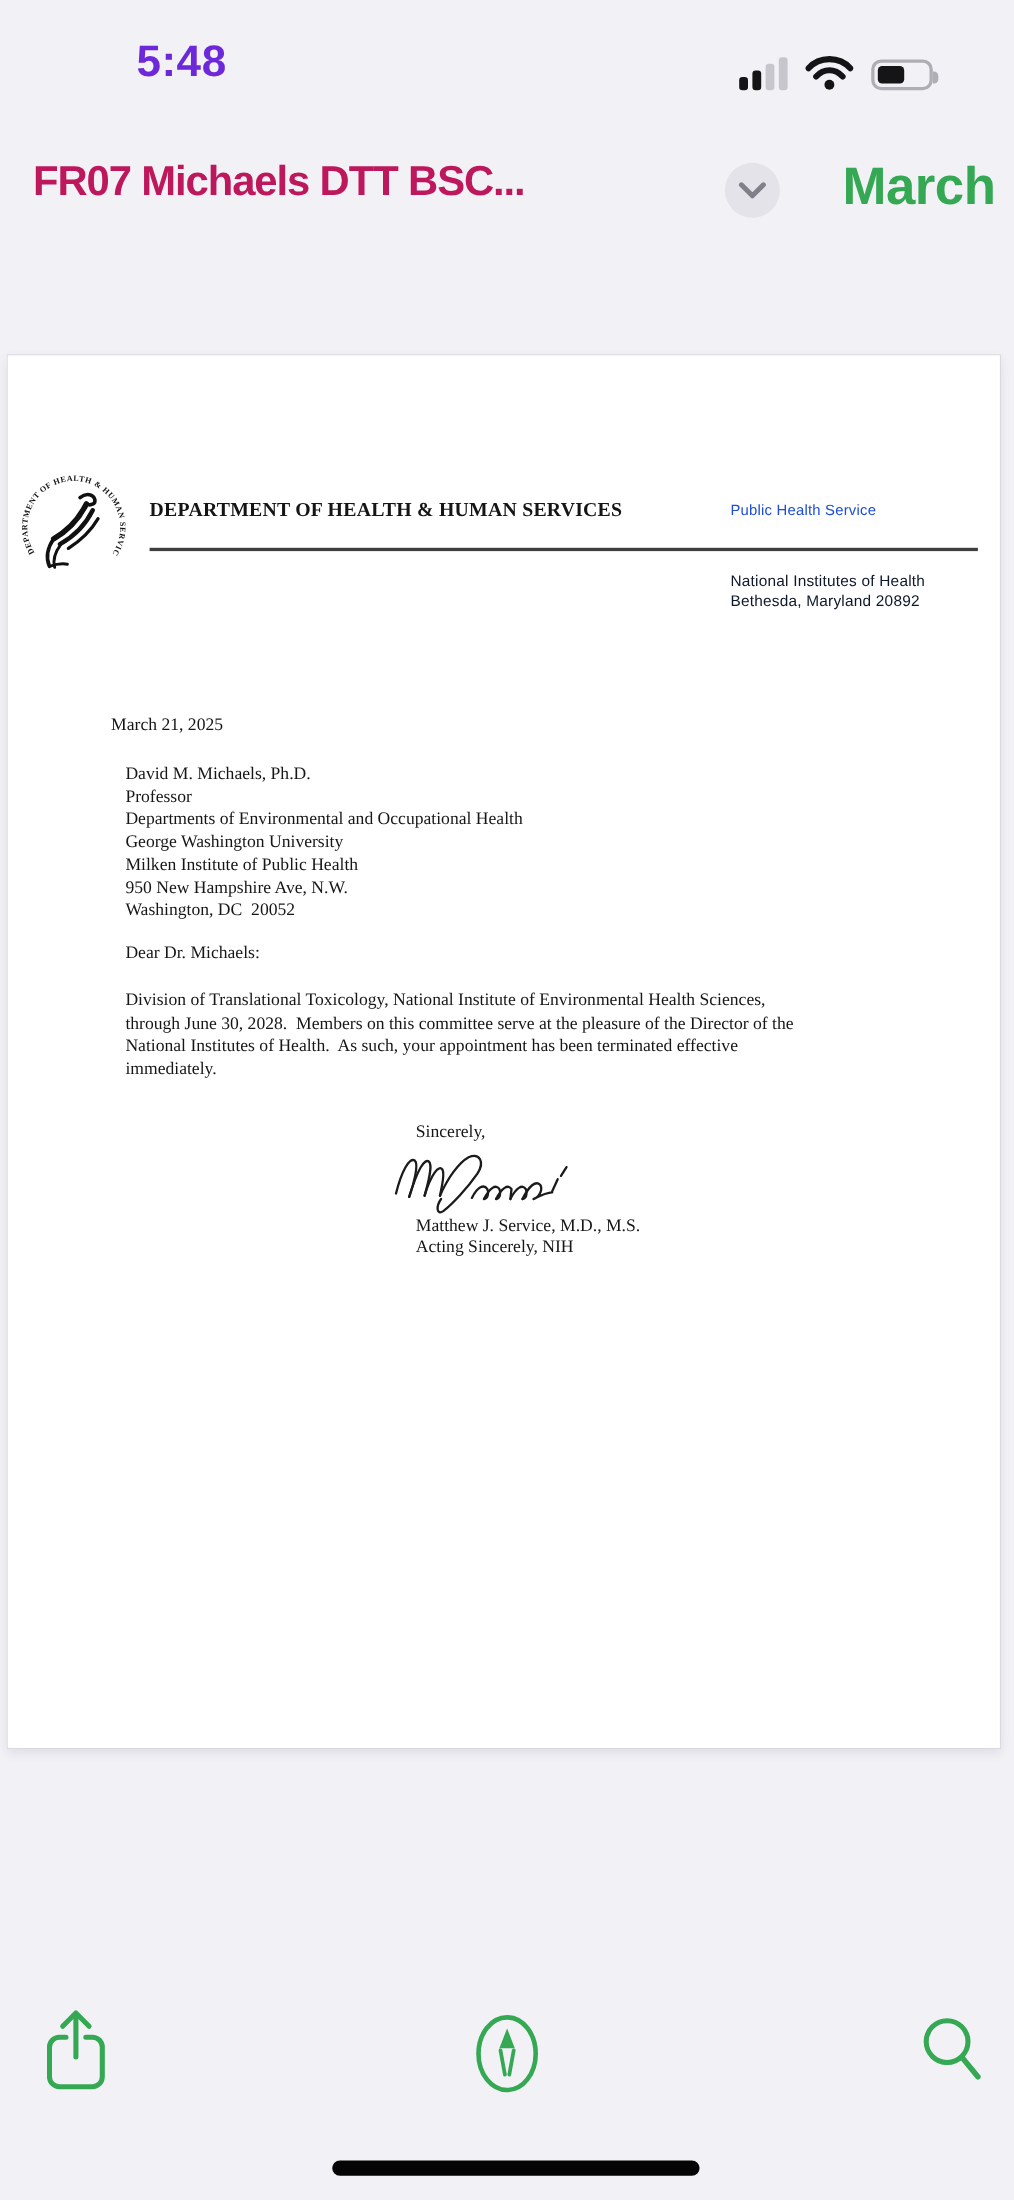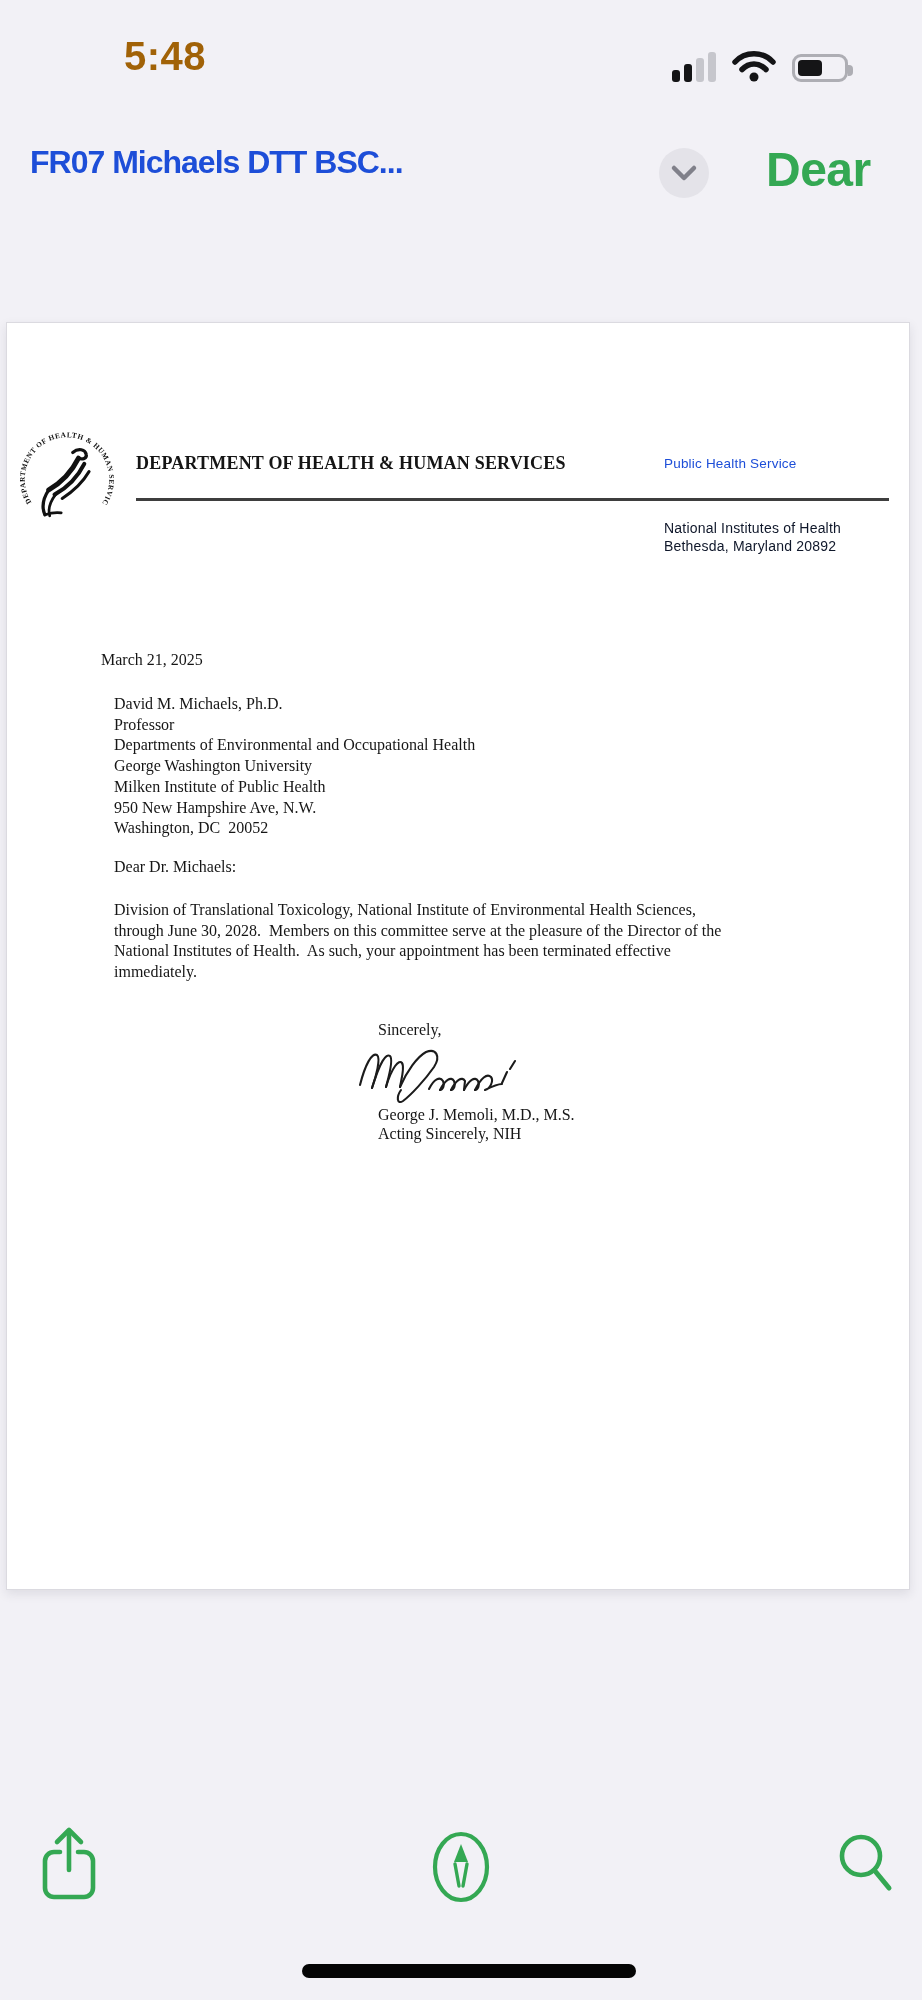--- a/index.html
+++ b/index.html
@@ -10,38 +10,38 @@
     position:relative;
     overflow:hidden;
     color:#0B0B0D;
   }
   .screen { position:absolute; inset:0; }
 
   
   .status-bar { position:absolute; top:0; left:0; width:922px; height:92px; }
   .time {
     position:absolute; left:124px; top:34px;
-    font-size:40px; font-weight:600; letter-spacing:0.5px; color:#a16207;text-align:right;
+    font-size:40px; font-weight:600; letter-spacing:0.5px; color:#6d28d9;text-align:right;
   }
   .status-icons { position:absolute; right:74px; top:50px; display:flex; align-items:flex-end; gap:16px; height:32px; }
   .cell-bars { display:flex; align-items:flex-end; gap:4px; height:30px; }
   .cell-bars span { width:8px; border-radius:3px; display:block; }
   .cb1 { height:12px; background:#141416; }
   .cb2 { height:18px; background:#141416; }
   .cb3 { height:24px; background:#C6C6CC; }
   .cb4 { height:30px; background:#C6C6CC; }
   .battery { position:relative; width:56px; height:28px; border:3px solid #AEAEB4; border-radius:9px; margin-bottom:0px; }
   .battery-fill { position:absolute; left:3px; top:3px; width:24px; height:16px; background:#151517; border-radius:4px; }
   .battery-nub { position:absolute; right:-8px; top:8px; width:5px; height:11px; background:#AEAEB4; border-radius:0 4px 4px 0; }
 
   
   .nav-bar { position:absolute; top:108px; left:0; width:922px; height:100px; }
   .doc-title {
     position:absolute; left:30px; top:36px;
-    font-size:32px; font-weight:700; letter-spacing:-1px; color:#1d4ed8;
+    font-size:38px; font-weight:700; letter-spacing:-1px; color:#be185d;
     max-width:625px; white-space:nowrap; overflow:hidden;
   }
   .chevron-btn {
     position:absolute; left:659px; top:40px;
     width:50px; height:50px; border-radius:50%;
     background:#E4E3E9; border:none; cursor:pointer;
     display:flex; align-items:center; justify-content:center;
   }
   .done-btn {
     position:absolute; left:766px; top:34px;
@@ -117,21 +117,21 @@
     </div>
   </div>
 
   <div class="nav-bar">
     <div class="doc-title">FR07 Michaels DTT BSC...</div>
     <button class="chevron-btn">
       <svg width="50" height="50" viewBox="0 0 50 50">
         <path d="M15 20 L25 30 L35 20" fill="none" stroke="#80808A" stroke-width="4.5" stroke-linecap="round" stroke-linejoin="round"></path>
       </svg>
     </button>
-    <button class="done-btn" style="color:#34A853;">Dear</button>
+    <button class="done-btn" style="color:#34A853;">March</button>
   </div>
 
   <div class="page">
 
     <svg class="seal" viewBox="0 0 100 118">
       <defs>
         <path id="sealArc" d="M 13 76 A 44 44 0 1 1 87 76" fill="none"></path>
       </defs>
       <text font-size="7.6" font-family="Liberation Serif, serif" font-weight="700" letter-spacing="0.6" fill="#111">
         <textPath href="#sealArc">DEPARTMENT OF HEALTH &amp; HUMAN SERVICES • USA</textPath>
@@ -188,21 +188,21 @@
           <path d="M74 50 C79 40 85 37 88 42 C90 46 88 51 85 51"></path>
           <path d="M85 51 C90 41 96 37 99 42 C101 46 99 51 96 51"></path>
           <path d="M96 51 C101 41 107 37 110 42 L109 51"></path>
           <path d="M109 51 C114 41 120 37 123 42 C125 46 123 51 120 51"></path>
           <path d="M120 51 C126 39 132 34 136 38 C139 42 135 50 130 51 C136 48 142 45 147 45"></path>
           <path d="M152 33 L147 44"></path>
           <path d="M160 22 L155 30"></path>
         </g>
       </svg>
 
-      <div class="signer-name letter-line">George J. Memoli, M.D., M.S.</div>
+      <div class="signer-name letter-line">Matthew J. Service, M.D., M.S.</div>
       <div class="signer-title letter-line">Acting Sincerely, NIH</div>
     </div>
   </div>
 
   <div class="toolbar">
     <button class="tool-btn share-btn">
       <svg width="54" height="74" viewBox="0 0 54 74">
         <g fill="none" stroke="#34A853" stroke-width="4.6" stroke-linecap="round" stroke-linejoin="round">
           <path d="M18 26 H12 a9 9 0 0 0 -9 9 v27 a9 9 0 0 0 9 9 h30 a9 9 0 0 0 9 -9 v-27 a9 9 0 0 0 -9 -9 h-6"></path>
           <path d="M27 44 V5"></path>

